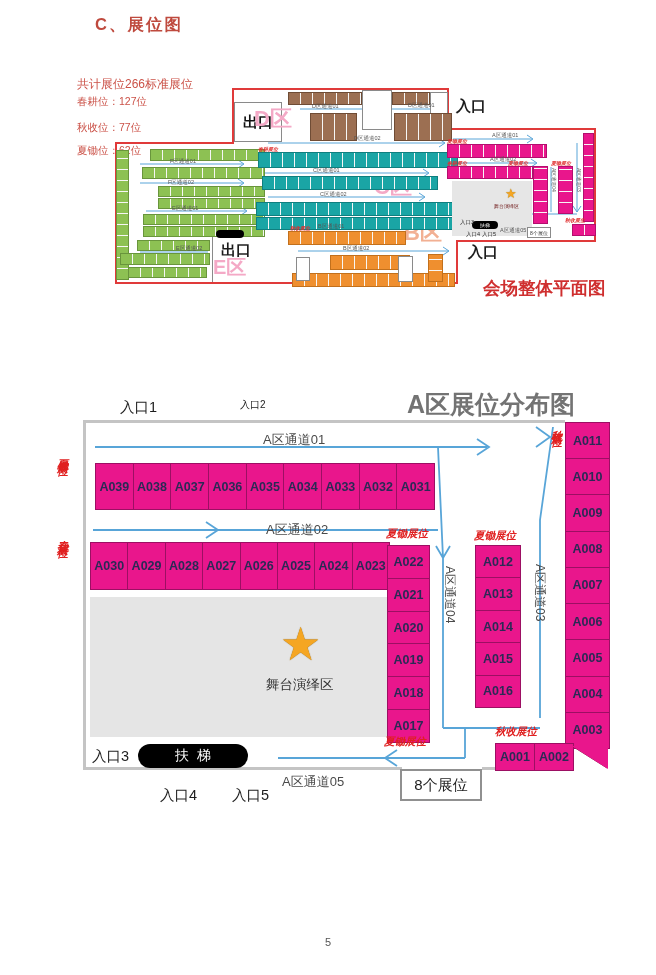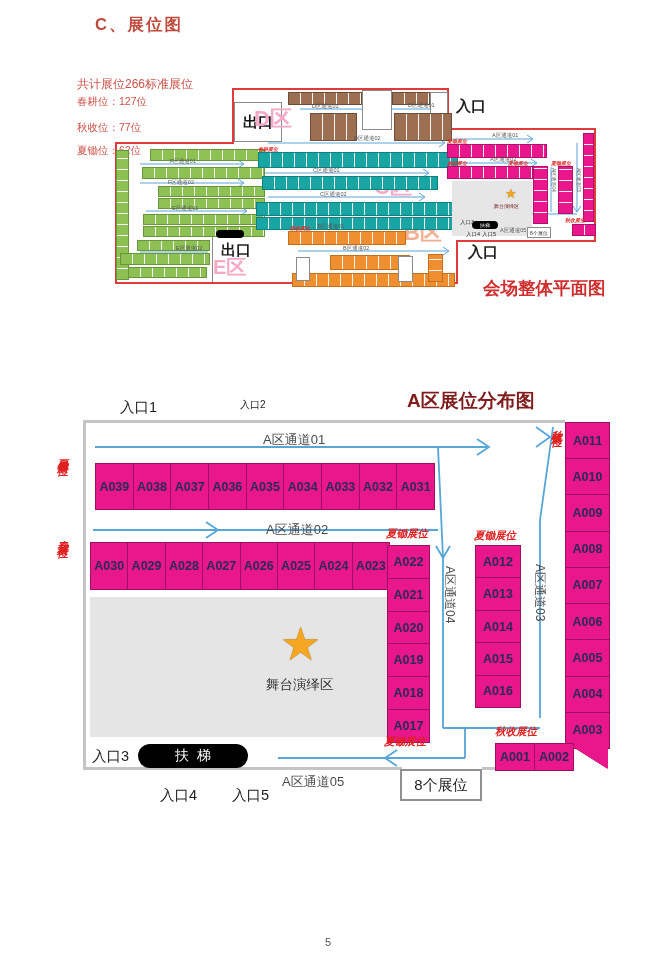--- a/index.html
+++ b/index.html
@@ -179,21 +179,21 @@
     <div class="tr" style="left:508px;top:161px;">夏锄展位</div>
     <div class="tr" style="left:551px;top:161px;">夏锄展位</div>
     <div class="tr" style="left:565px;top:218px;">秋收展位</div>
     <div class="tr" style="left:258px;top:147px;">春耕展位</div>
     <div class="tr" style="left:290px;top:226px;">秋收展位</div>
 
     <div class="abs blk" style="left:483px;top:276px;font-size:17.5px;font-weight:bold;color:#cf2f2f;">会场整体平面图</div>
   </div>
 
   <div>
-    <div class="abs blk" style="left:407px;top:388px;font-size:19px;font-weight:bold;color:#7f1d1d;">A区展位分布图</div>
+    <div class="abs blk" style="left:407px;top:388px;font-size:25px;font-weight:bold;color:#737373;">A区展位分布图</div>
 
     <div class="wall" style="left:84px;top:420px;width:481px;height:3px;"></div>
     <div class="wall" style="left:83px;top:420px;width:3px;height:350px;"></div>
     <div class="wall" style="left:84px;top:767px;width:318px;height:3px;"></div>
     <div class="wall" style="left:482px;top:767px;width:26px;height:3px;"></div>
 
     <div class="abs blk" style="left:120px;top:398px;font-size:14.5px;">入口1</div>
     <div class="abs blk" style="left:192px;top:398px;font-size:10px;margin-left:48px;">入口2</div>
     <div class="abs blk" style="left:92px;top:747px;font-size:14.5px;">入口3</div>
     <div class="abs blk" style="left:160px;top:786px;font-size:14.5px;">入口4</div>

